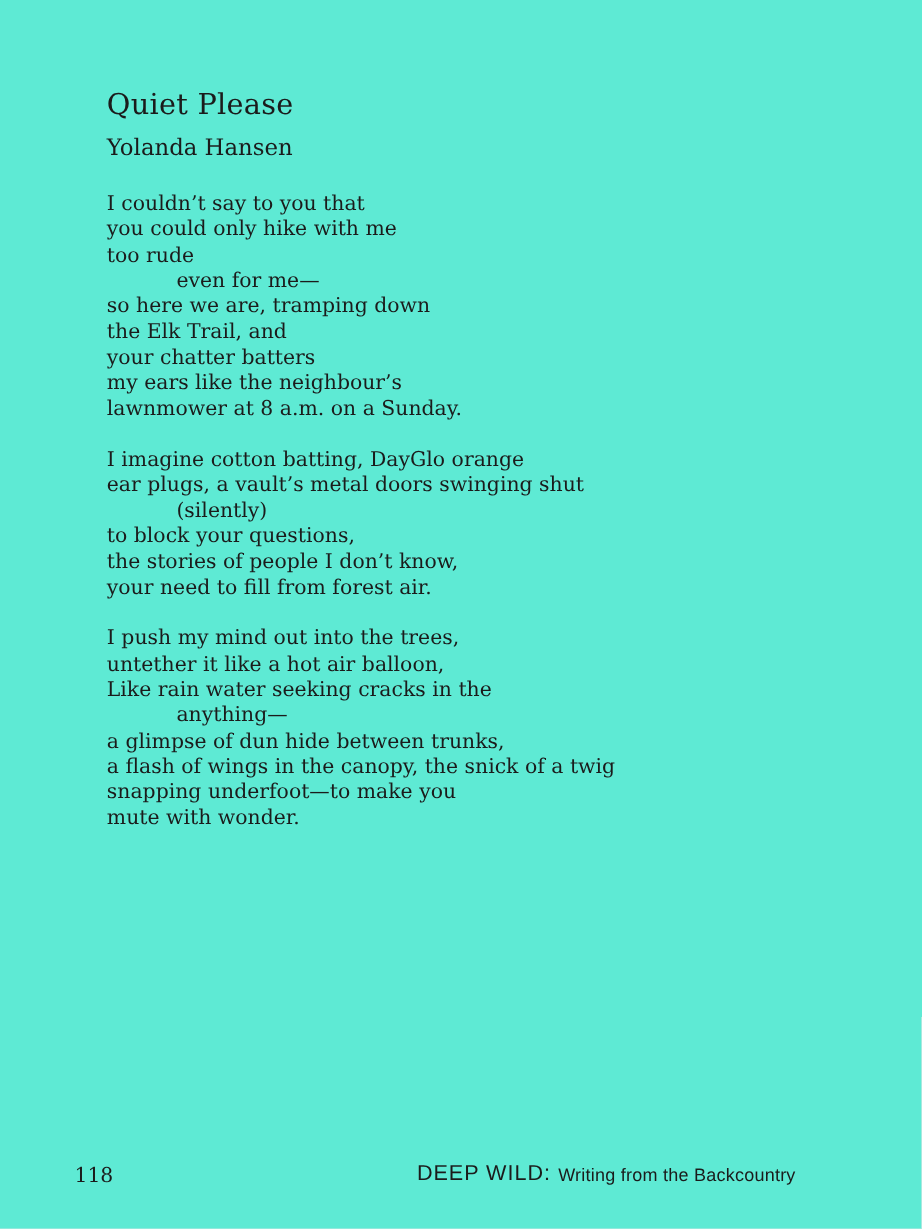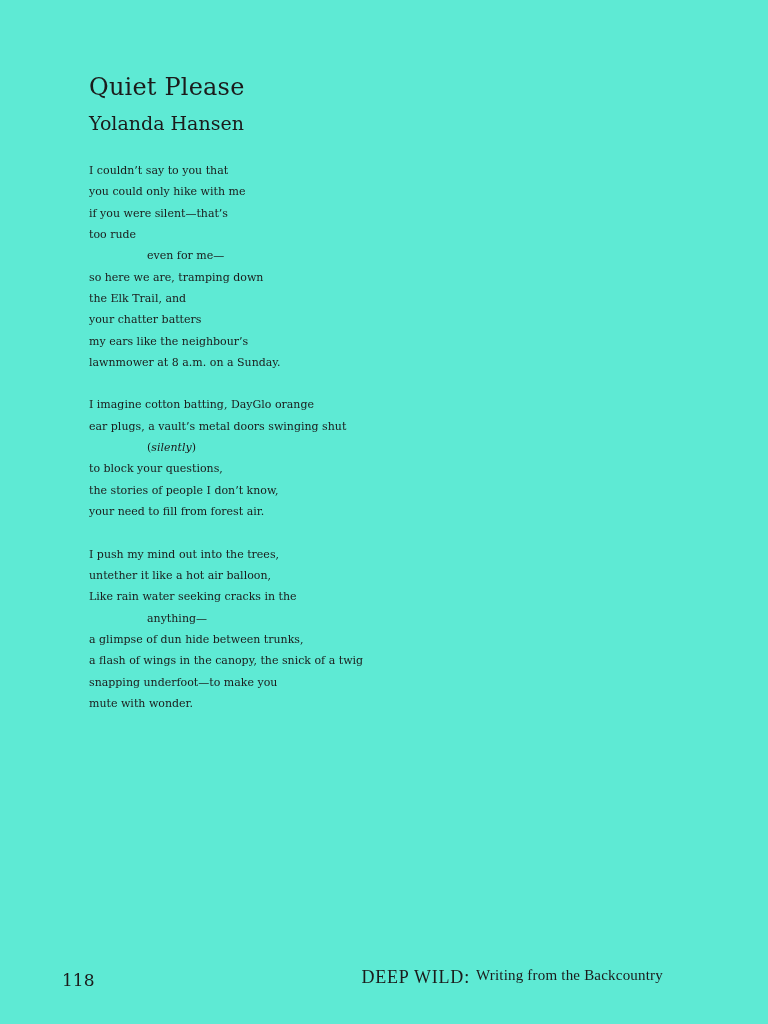--- a/index.html
+++ b/index.html
@@ -30,51 +30,50 @@
     margin: 0;
     letter-spacing: 0.2px;
   }
   .author {
     font-size: 19px;
     line-height: 24px;
     margin-top: 9px;
   }
   .poem {
     margin-top: 25px;
-    font-size: 11px;
+    font-size: 17px;
     line-height: 21.35px;
   }
   .stanza {
     margin: 0 0 21px 0;
   }
   .line {
     white-space: pre-wrap;
   }
   .line.indent {
     padding-left: 58px;
   }
   .italic {
-    font-style: italic;
   }
   .footer-page-number {
     position: absolute;
     left: 30px;
     top: 970px;
     font-size: 17px;
     line-height: 21px;
     margin-left: 32px;
   }
   .footer-right {
     position: absolute;
     right: 105px;
     top: 967px;
     display: flex;
-    align-items: flex-start;
+    align-items: flex-end;
     gap: 6px;
-    font-family: Liberation Serif, serif;
+    font-family: Liberation Sans, sans-serif;
     white-space: nowrap;
   }
   .journal-title {
     font-size: 18px;
     letter-spacing: 0.8px;
     font-weight: normal;
   }
   .journal-subtitle {
     font-size: 15px;
     letter-spacing: 0.2px;
@@ -84,21 +83,20 @@
 <body>
 
 <div class="page">
   <div class="content">
     <h1 class="page-title">Quiet Please</h1>
     <div class="author">Yolanda Hansen</div>
     <div class="poem">
         <div class="stanza">
           <div class="line">I couldn’t say to you that</div>
           <div class="line">you could only hike with me</div>
-          <div class="line">if you were silent—that’s</div>
           <div class="line">too rude</div>
           <div class="line indent">even for me—</div>
           <div class="line">so here we are, tramping down</div>
           <div class="line">the Elk Trail, and</div>
           <div class="line">your chatter batters</div>
           <div class="line">my ears like the neighbour’s</div>
           <div class="line">lawnmower at 8 a.m. on a Sunday.</div>
         </div>
         <div class="stanza">
           <div class="line">I imagine cotton batting, DayGlo orange</div>

